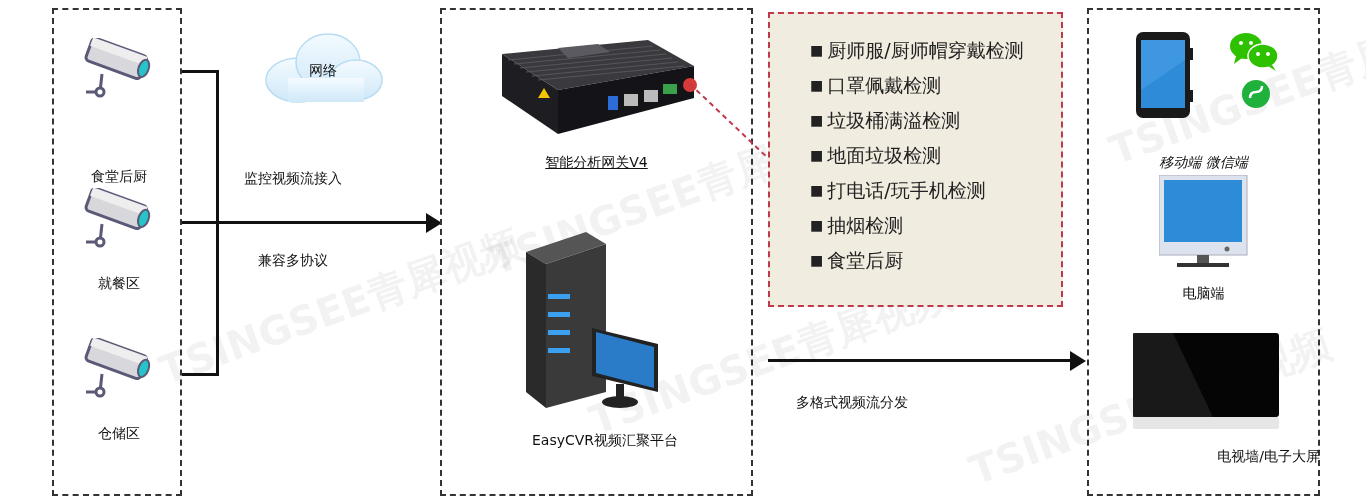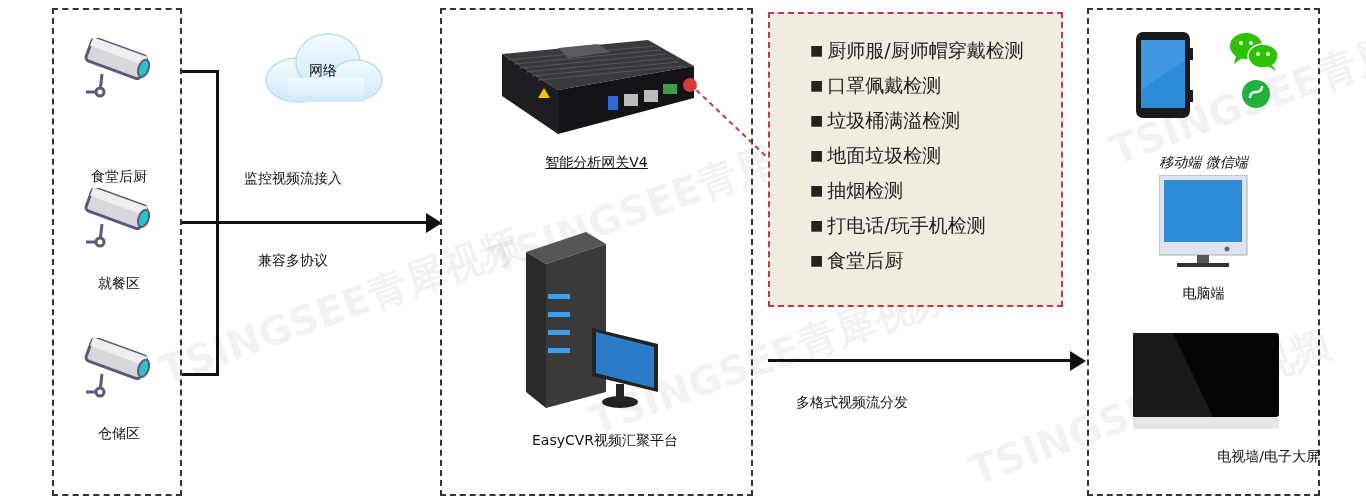--- a/index.html
+++ b/index.html
@@ -134,22 +134,22 @@
   <ellipse cx="94" cy="170" rx="18" ry="6" fill="#222"></ellipse>
 </svg>
 <div class="label" style="left:416px;top:432px;width:378px;">EasyCVR视频汇聚平台</div>
 
 <div class="detect-box">
   <ul class="detect-list">
     <li>厨师服/厨师帽穿戴检测</li>
     <li>口罩佩戴检测</li>
     <li>垃圾桶满溢检测</li>
     <li>地面垃圾检测</li>
+    <li>打电话/玩手机检测</li>
     <li>抽烟检测</li>
-    <li>打电话/玩手机检测</li>
     <li>食堂后厨</li>
   </ul>
 </div>
 
 <div class="line" style="left:768px;top:359px;width:304px;height:3px;"></div>
 <svg class="abs" style="left:1070px;top:351px;" width="16" height="20" viewBox="0 0 16 20">
   <polygon points="0,0 16,10 0,20" fill="#111"></polygon>
 </svg>
 <div class="label" style="left:796px;top:394px;">多格式视频流分发</div>
 

